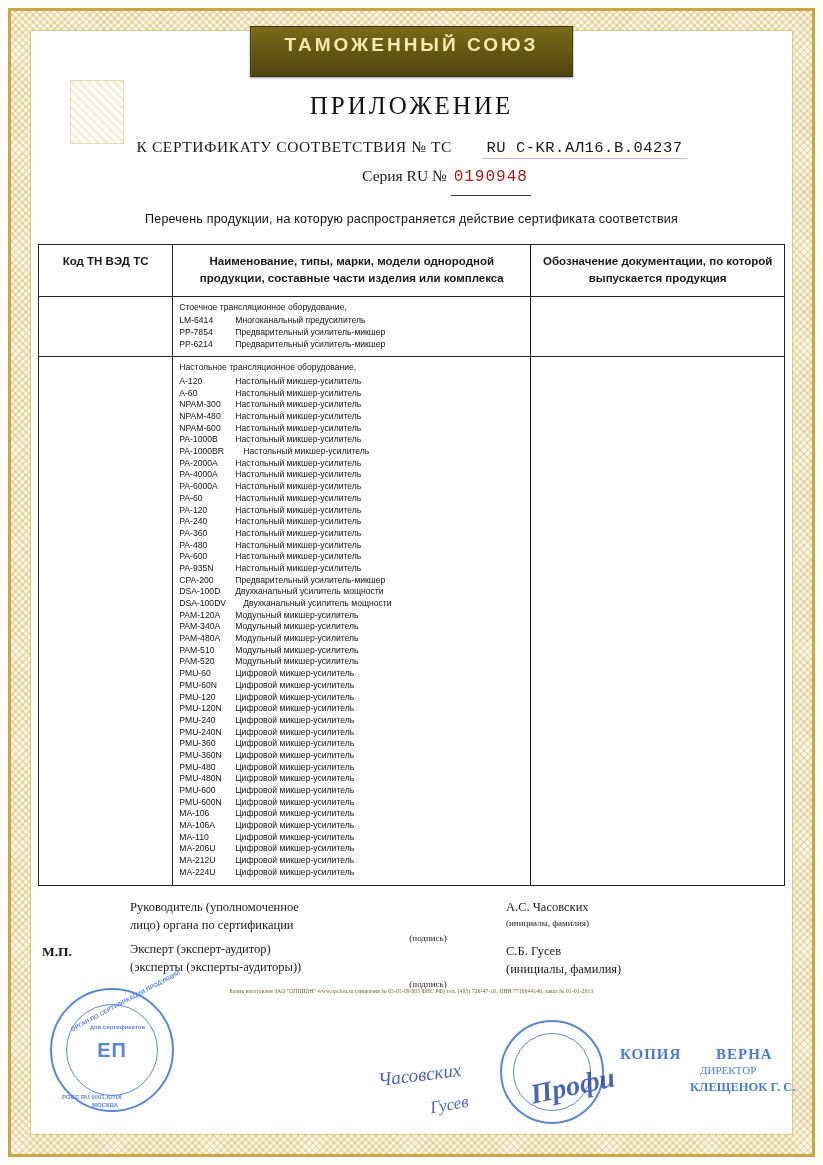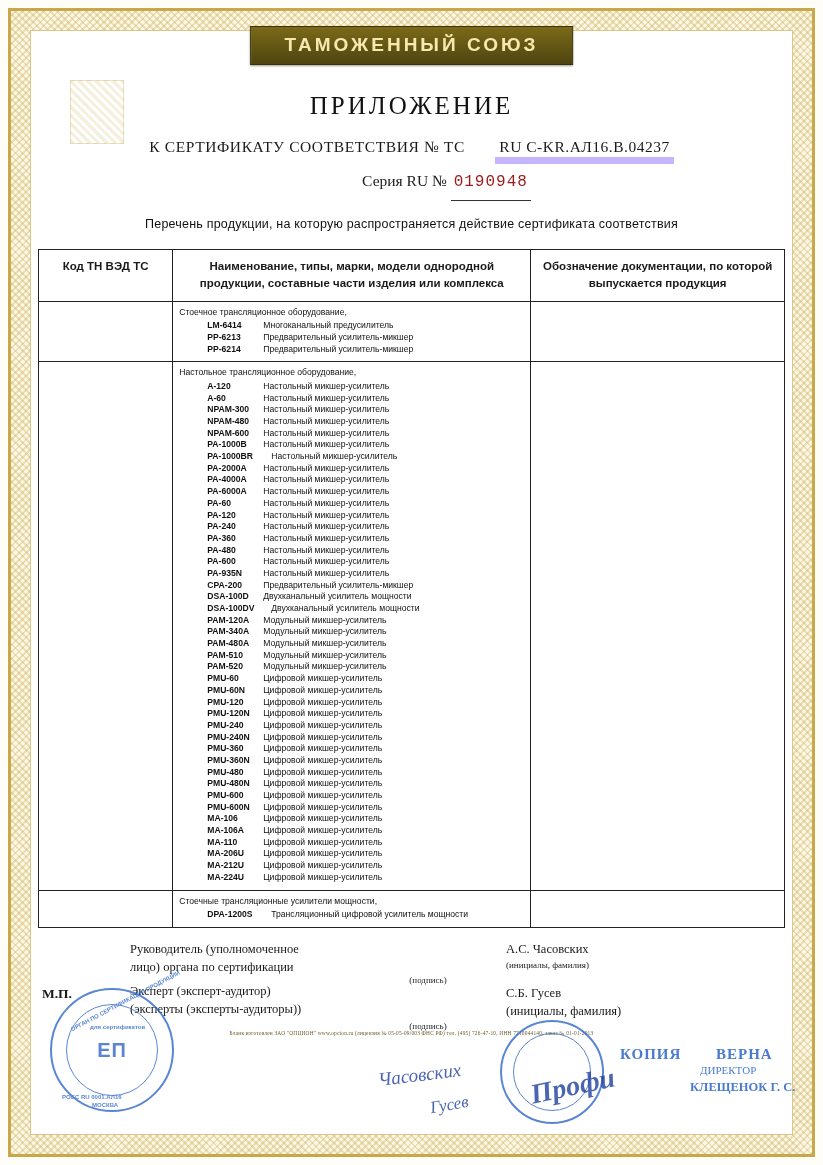--- a/index.html
+++ b/index.html
@@ -32,21 +32,21 @@
   }
   .content{
     position:absolute;left:38px;top:24px;right:38px;bottom:24px;
   }
 
   
   .ribbon{
     position:absolute;left:50%;top:2px;transform:translateX(-50%);
     background:linear-gradient(#7a6a18,#4e4410);
     color:#f6e9b0;
-    padding:7px 34px 8px 34px;
+    padding:7px 34px 20px 34px;
     font-weight:bold;
     font-size:19px;
     letter-spacing:3px;
     white-space:nowrap;
     border:1px solid #3a3208;
     box-shadow:0 1px 2px rgba(0,0,0,.4);
   }
   .ribbon-wrap{position:relative;height:44px;}
 
   .doc-title{
@@ -63,23 +63,24 @@
     font-size:15.5px;
     letter-spacing:.6px;
     margin-top:18px;
     white-space:nowrap;
   }
   .cert-line .num{
     margin-left:26px;
     letter-spacing:.5px;
   }
   .underlined{
-    border-bottom:7px solid #c4b5fd;
+    border-bottom:1px solid #c4b5fd;
     padding:0 4px 1px 4px;
     display:inline-block;
+    font-family:Liberation Mono, monospace;
   }
   .series-line{
     text-align:center;
     font-family:"Liberation Serif", serif;
     font-size:15.5px;
     margin-top:8px;
     padding-left:70px;
   }
   .series-num{
     color:#9c1b1b;
@@ -119,21 +120,21 @@
   col.c2{width:48%;}
   col.c3{width:34%;}
   table.products td{
     padding:5px 14px 6px 6px;
     font-size:8.6px;
     line-height:1.36;
     color:#111;
   }
   .grp-title{margin-bottom:2px;}
   .item{white-space:nowrap;}
-  .item .model{display:inline-block;min-width:56px;font-weight:bold;margin-left:28px;}
+  .item .model{display:inline-block;min-width:56px;font-weight:normal;}
   .item .model.wide{min-width:64px;}
 
   
   .footer{
     position:relative;
     margin-top:8px;
     font-family:"Liberation Serif", serif;
     font-size:12.5px;
     line-height:1.45;
     min-height:96px;
@@ -264,21 +265,21 @@
           <th>Обозначение документации, по которой выпускается продукция</th>
         </tr>
       </thead>
       <tbody>
         <tr>
           <td></td>
           <td>
             <div class="grp-title">Стоечное трансляционное оборудование,</div>
             <div class="items">
                 <div class="item"><span class="model">LM-6414</span><span>Многоканальный предусилитель</span></div>
-                <div class="item"><span class="model">PP-6213</span><span>Предварительный усилитель-микшер</span></div>
+                <div class="item"><span class="model">PP-7854</span><span>Предварительный усилитель-микшер</span></div>
                 <div class="item"><span class="model">PP-6214</span><span>Предварительный усилитель-микшер</span></div>
               </div>
           </td>
           <td></td>
         </tr>
         <tr>
           <td></td>
           <td>
             <div class="grp-title">Настольное трансляционное оборудование,</div>
             <div class="items">
@@ -322,30 +323,20 @@
                 <div class="item"><span class="model">MA-106</span><span>Цифровой микшер-усилитель</span></div>
                 <div class="item"><span class="model">MA-106A</span><span>Цифровой микшер-усилитель</span></div>
                 <div class="item"><span class="model">MA-110</span><span>Цифровой микшер-усилитель</span></div>
                 <div class="item"><span class="model">MA-206U</span><span>Цифровой микшер-усилитель</span></div>
                 <div class="item"><span class="model">MA-212U</span><span>Цифровой микшер-усилитель</span></div>
                 <div class="item"><span class="model">MA-224U</span><span>Цифровой микшер-усилитель</span></div>
               </div>
           </td>
           <td></td>
         </tr>
-        <tr>
-          <td></td>
-          <td>
-            <div class="grp-title">Стоечные трансляционные усилители мощности,</div>
-            <div class="items">
-                <div class="item"><span class="model wide">DPA-1200S</span><span>Трансляционный цифровой усилитель мощности</span></div>
-              </div>
-          </td>
-          <td></td>
-        </tr>
       </tbody>
     </table>
 
     <div class="footer">
       <div class="mp">М.П.</div>
 
       <div class="f-left">
         <div>Руководитель (уполномоченное</div>
         <div>лицо) органа по сертификации</div>
       </div>

